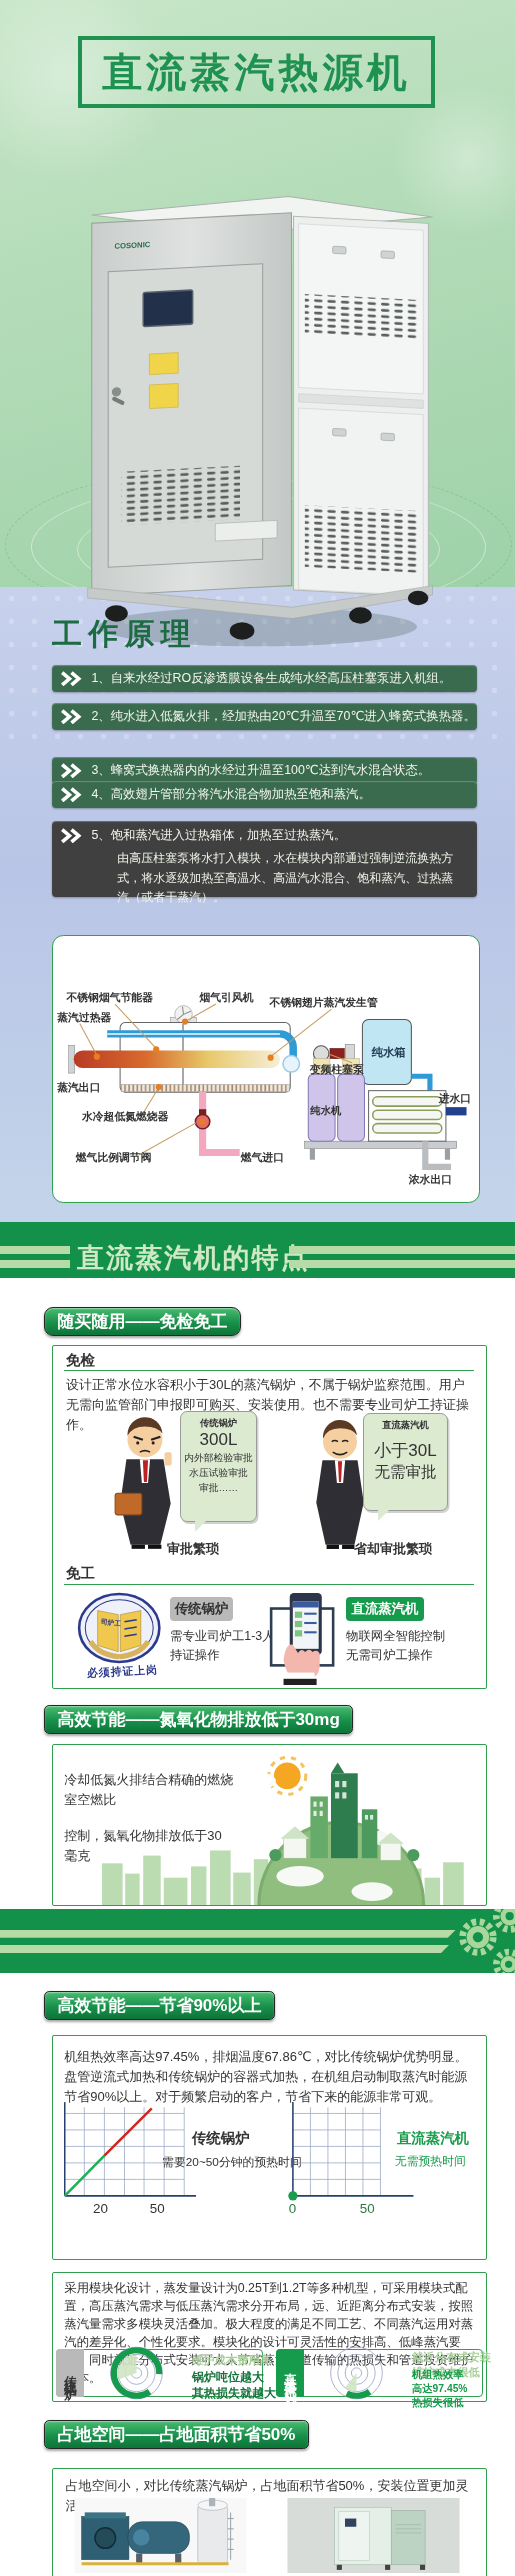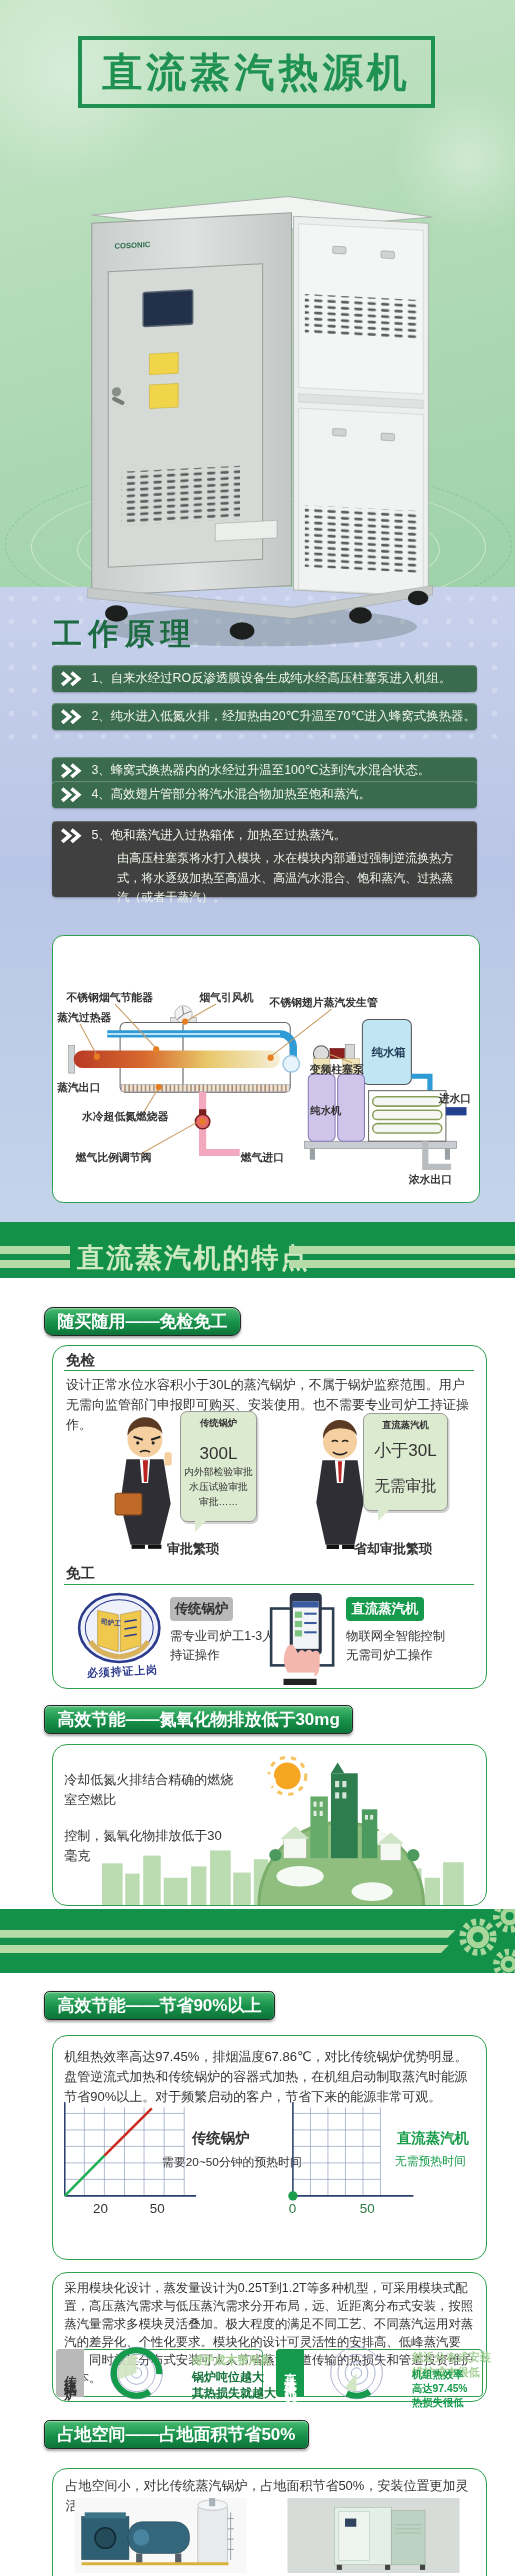--- a/index.html
+++ b/index.html
@@ -21,21 +21,21 @@
   .principle-title{left:52px;top:614px;font-size:30px;font-weight:bold;color:#1d6b43;letter-spacing:6.2px;}
   .bar{left:52px;width:425px;height:27px;background:#3b6b4e;border-radius:4.1px;color:#f3f6ee;
        display:flex;align-items:center;gap:7.2px;padding:0 0 0 8.2px;box-sizing:border-box;
        box-shadow:inset 0 1px 1px rgba(255,255,255,.25),0 1px 2.1px rgba(0,0,0,.3);font-size:12.4px;white-space:nowrap;}
   .bar .chev{flex:0 0 auto;display:flex;}
   .bar5{left:52px;top:821px;width:425px;height:76px;background:#404040;border-radius:4.1px;color:#f3f6ee;
         box-shadow:inset 0 1px 1px rgba(255,255,255,.25),0 1px 2.1px rgba(0,0,0,.3);box-sizing:border-box;padding:6.2px 8.2px 0 8.2px;}
   .bar5 .l1{display:flex;align-items:center;gap:7.2px;font-size:12.4px;white-space:nowrap;}
   .bar5 .sum{margin:5.2px 0 0 57px;width:340px;font-size:12px;line-height:1.6;color:#eef4e8;}
   
-  .panel{background:#fff;border:1px solid #2f9e4e;border-radius:15px;box-sizing:border-box;}
+  .panel{background:#fff;border:1px solid #2f9e4e;border-radius:2px;box-sizing:border-box;}
   .sec-heading{font-size:14.4px;font-weight:bold;color:#333;}
   .gline{border-top:1px solid #2f9e4e;}
   .para{font-size:13px;color:#333;line-height:1.52;}
   .pre{white-space:pre-line;}
   
   .band{left:0;width:515px;background:#13914a;}
   .stripe{position:absolute;height:8.2px;background:#b6dba6;}
   .stripe.cut{clip-path:polygon(0 0,100% 0,calc(100% - 8.2px) 100%,0 100%);}
   .band-title{position:absolute;left:77px;font-size:27px;font-weight:bold;color:#cfe9c4;letter-spacing:2.1px;}
   
@@ -45,21 +45,21 @@
          box-shadow:0 1.5px 2.6px rgba(0,0,0,.35),inset 0 1px 1.5px rgba(255,255,255,.45);white-space:nowrap;}
   
   .tag{display:flex;align-items:center;justify-content:center;height:24px;border-radius:4.1px;font-size:13.4px;font-weight:bold;}
   .tag.gray{background:#b9b9b9;color:#333;}
   .tag.green{background:#169a4b;color:#fff;}
   .bubble{background:#dcead0;border:1px solid #9a9a9a;border-radius:7.2px;box-shadow:1.5px 2.1px 0 rgba(0,0,0,.18);
           text-align:center;box-sizing:border-box;padding:5.2px 3.1px;}
   .bubble:after{content:"";position:absolute;left:14.4px;bottom:-11.3px;width:0;height:0;
           border:7.2px solid transparent;border-top-color:#dcead0;border-left-color:#dcead0;}
   .bubble .bt{font-size:9.3px;font-weight:bold;color:#333;}
-  .bubble .bv{font-size:17px;color:#333;margin-top:14px;}
+  .bubble .bv{font-size:17px;color:#333;margin-top:0;}
   .bubble .bl{font-size:9.8px;color:#333;line-height:1.5;margin-top:1px;}
   .capt{font-size:13px;font-weight:bold;color:#333;}
   .note-light{color:#a8d29a;font-weight:bold;font-size:11.3px;line-height:1.35;}
   .note-dark{font-weight:bold;font-size:12px;line-height:1.35;}
   .vtab{position:absolute;display:flex;align-items:center;justify-content:center;width:28px;border-radius:4.1px 0 0 4.1px;
         writing-mode:vertical-rl;letter-spacing:4.1px;font-size:12.4px;font-weight:bold;}
   .subblock{position:absolute;border:1px solid #2f9e4e;border-radius:4.1px;box-sizing:border-box;}
 </style>
 </head>
 <body>

